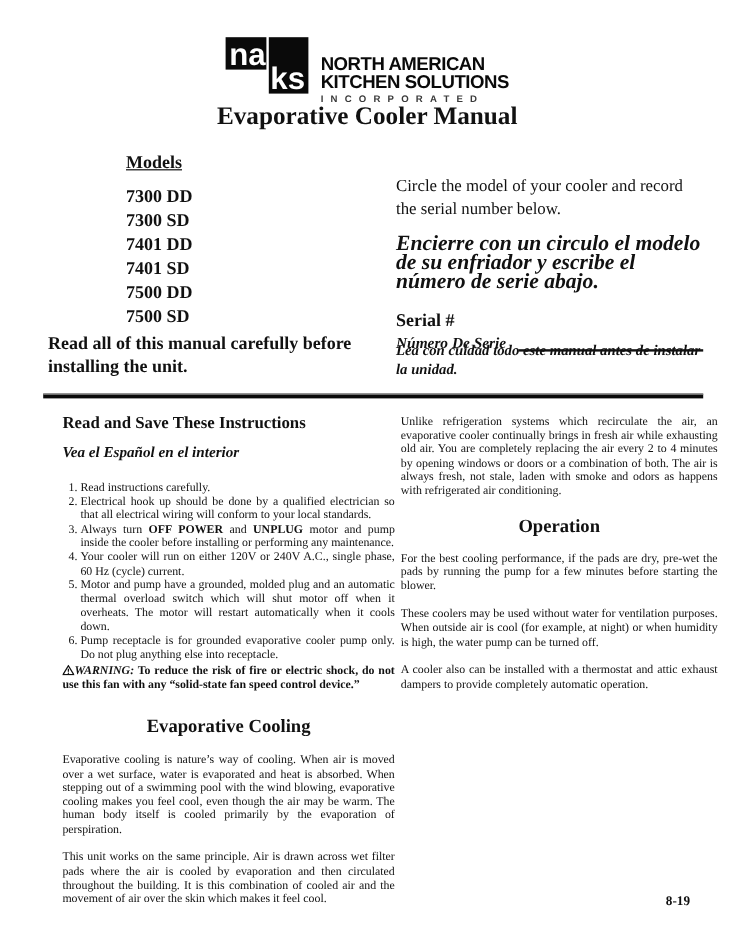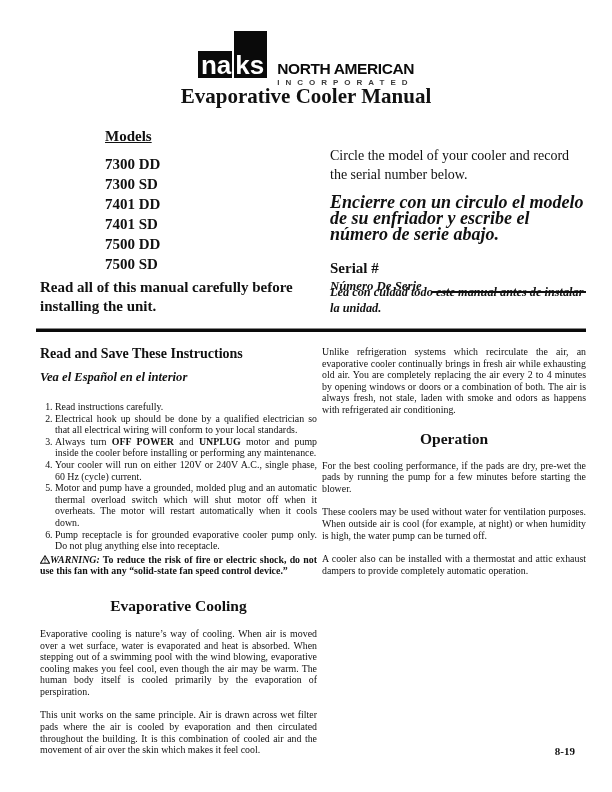--- a/index.html
+++ b/index.html
@@ -2,21 +2,21 @@
 <html><head>
 <meta charset="utf-8">
 <style>
   * { margin:0; padding:0; box-sizing:border-box; }
   html,body { width:612px; height:792px; background:#fff; }
   body { font-family:"Liberation Serif", serif; color:#111; position:relative; overflow:hidden; }
 
   
   .logo-row { position:absolute; top:31px; left:0; width:100%; display:flex; justify-content:center; }
   .logo-inner { display:flex; align-items:flex-end; }
-  .naks-mark { display:flex; align-items:flex-end; gap:2px; margin-bottom:9px; }
+  .naks-mark { display:flex; gap:2px; margin-bottom:9px; }
   .na-box, .ks-box { background:#0a0a0a; color:#fff; font-family:"Liberation Sans", sans-serif;
       font-weight:bold; display:flex; align-items:flex-end; line-height:0.82; }
   .na-box { font-size:26px; height:27px; padding:0 1px 2px 3px; }
   .ks-box { font-size:26px; height:47px; padding:0 3px 2px 1px; }
   .logo-names { margin-left:10px; font-family:"Liberation Sans", sans-serif; }
   .logo-line1, .logo-line2 { font-size:15.5px; font-weight:bold; letter-spacing:-0.4px; line-height:15px; color:#0a0a0a; }
   .logo-line3 { font-size:8px; font-weight:600; letter-spacing:6px; color:#3a3a3a; margin-top:2px; }
 
   
   .doc-title { position:absolute; top:84px; left:0; width:100%; text-align:center;
@@ -41,21 +41,21 @@
   .read-notice-en { position:absolute; left:40px; top:278px; width:262px;
       font-size:15px; font-weight:bold; line-height:19px; }
   .read-notice-es { position:absolute; left:330px; top:284px; width:256px;
       font-size:12.3px; font-weight:bold; font-style:italic; line-height:16px; }
 
   
   .divider { position:absolute; left:36px; top:328px; width:550px; height:4px;
       background:#0a0a0a; border-top:1px solid #888; }
 
   
-  .columns { position:absolute; left:40px; top:346px; width:546px; display:flex; }
+  .columns { position:absolute; left:52px; top:346px; width:546px; display:flex; }
   .col-left  { width:277px; }
   .col-right { width:264px; margin-left:5px; }
 
   .save-heading-en { font-size:14px; font-weight:bold; margin-bottom:8px; }
   .save-heading-es { font-size:12.6px; font-weight:bold; font-style:italic; margin-bottom:16px; }
   .section-heading { font-size:15.5px; font-weight:bold; text-align:center; }
   .h-safety { margin-bottom:13px; }
   .h-evap { margin-top:20px; margin-bottom:13px; }
   .h-operation { margin-top:14px; margin-bottom:12px; }
 
@@ -78,20 +78,21 @@
 <body>
 
 <div class="logo-row">
   <div class="logo-inner">
     <div class="naks-mark">
       <div class="na-box">na</div>
       <div class="ks-box">ks</div>
     </div>
     <div class="logo-names">
       <div class="logo-line1">NORTH AMERICAN</div>
+      <div class="logo-line2">KITCHEN SOLUTIONS</div>
       <div class="logo-line3">INCORPORATED</div>
     </div>
   </div>
 </div>
 
 <h1 class="doc-title">Evaporative Cooler Manual</h1>
 
 <div class="models">
   <div class="models-heading">Models</div>
   <ul class="models-list">

